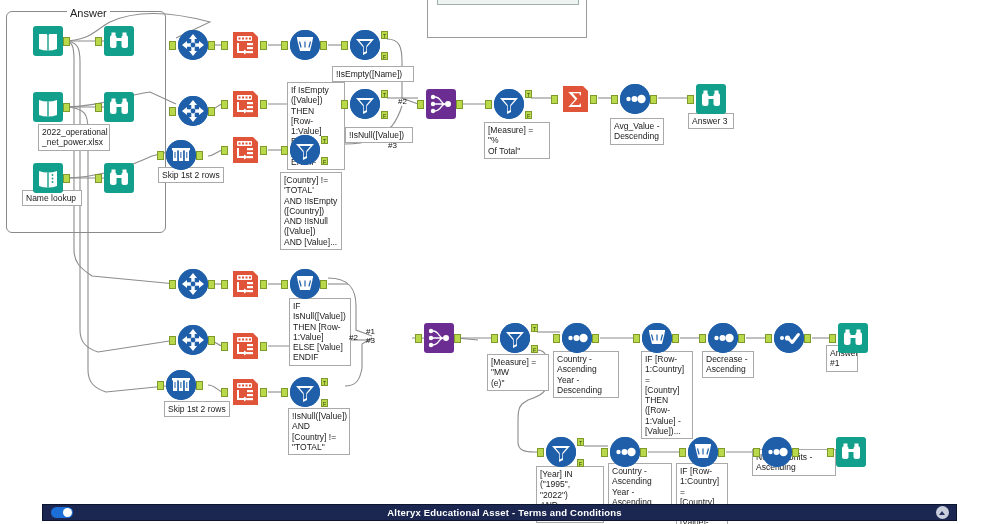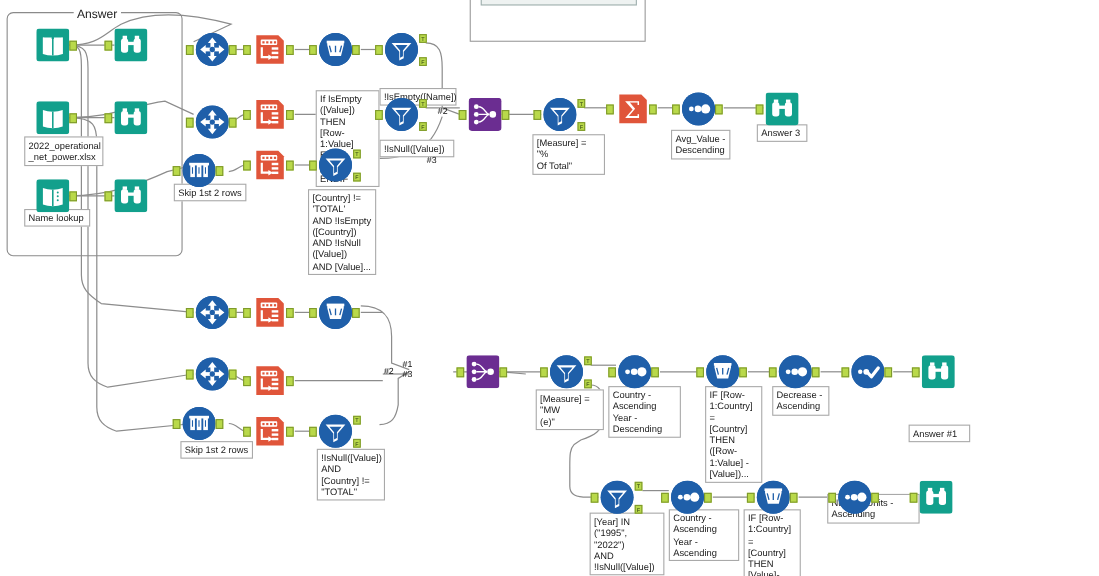--- a/index.html
+++ b/index.html
@@ -277,21 +277,21 @@
   <div class="tool sq" style="left:33px; top:92px;">
     <div class="glyph">
       <svg width="30" height="30" viewBox="0 0 30 30">
         <rect x="0" y="0" width="30" height="30" rx="3" fill="#12a08c"></rect>
         <path d="M6 8 q4 1.5 9 1.5 q5 0 9 -1.5 v15 q-4 1.5 -9 1.5 q-5 0 -9 -1.5 z" fill="#ffffff"></path>
         <path d="M15 9.5 v15" stroke="#12a08c" stroke-width="1.4"></path>
       </svg>
     </div>
     <div class="port out"></div>
   </div>
-  <div class="anno" style="left:22px; top:124px; width:72px;">2022_operational
+  <div class="anno" style="left:38px; top:124px; width:72px;">2022_operational
 _net_power.xlsx</div>
 
   <div class="tool sq" style="left:104px; top:92px;">
     <div class="glyph">
       <svg width="30" height="30" viewBox="0 0 30 30">
         <rect x="0" y="0" width="30" height="30" rx="3" fill="#12a08c"></rect>
         <rect x="6" y="9" width="6.5" height="13" rx="2.5" fill="#ffffff"></rect>
         <rect x="17.5" y="9" width="6.5" height="13" rx="2.5" fill="#ffffff"></rect>
         <rect x="12" y="12" width="6" height="3" fill="#ffffff"></rect>
         <rect x="7.5" y="6.5" width="4" height="3" fill="#ffffff"></rect>
@@ -388,21 +388,21 @@
       <svg width="30" height="30" viewBox="0 0 30 30">
         <circle cx="15" cy="15" r="15" fill="#1f5fa9"></circle>
         <path d="M6 9 h18 l-7 8 v6 l-4 2 v-8 z" fill="#ffffff"></path>
         <path d="M9.5 11 h11 l-4.2 5 v5.2 l-2.6 1.3 v-6.5 z" fill="#1f5fa9"></path>
       </svg>
     </div>
     <div class="port in"></div>
     <div class="port outT lbl">T</div>
     <div class="port outF lbl">F</div>
   </div>
-  <div class="anno" style="left:345px; top:66px; width:70px;margin-top:14px;">!IsEmpty([Name])</div>
+  <div class="anno" style="left:332px; top:66px; width:82px;">!IsEmpty([Name])</div>
 
   <div class="tool circle" style="left:178px; top:96px;">
     <div class="glyph">
       <svg width="30" height="30" viewBox="0 0 30 30">
         <circle cx="15" cy="15" r="15" fill="#1f5fa9"></circle>
         <path d="M15 4 l4 5 h-8 z M15 26 l4 -5 h-8 z M4 15 l5 -4 v8 z M26 15 l-5 -4 v8 z" fill="#ffffff"></path>
         <rect x="13.3" y="8" width="3.4" height="14" fill="#ffffff"></rect>
         <rect x="8" y="13.3" width="14" height="3.4" fill="#ffffff"></rect>
         <circle cx="15" cy="15" r="2.4" fill="#1f5fa9"></circle>
       </svg>
@@ -614,20 +614,25 @@
       <svg width="30" height="30" viewBox="0 0 30 30">
         <circle cx="15" cy="15" r="15" fill="#1f5fa9"></circle>
         <path d="M7.5 8 h15 v3 l-2.5 10 h-10 l-2.5 -10 z" fill="#ffffff"></path>
         <path d="M9.5 11.5 l1.6 6 M15 11.5 v6 M20.5 11.5 l-1.6 6" stroke="#1f5fa9" stroke-width="1.2"></path>
         <rect x="7" y="7" width="16" height="2.4" fill="#ffffff"></rect>
       </svg>
     </div>
     <div class="port in"></div>
     <div class="port out"></div>
   </div>
+  <div class="anno" style="left:289px; top:298px; width:62px;">IF IsNull([Value])
+THEN [Row-
+1:Value]
+ELSE [Value]
+ENDIF</div>
 
   <div class="tool circle" style="left:178px; top:325px;">
     <div class="glyph">
       <svg width="30" height="30" viewBox="0 0 30 30">
         <circle cx="15" cy="15" r="15" fill="#1f5fa9"></circle>
         <path d="M15 4 l4 5 h-8 z M15 26 l4 -5 h-8 z M4 15 l5 -4 v8 z M26 15 l-5 -4 v8 z" fill="#ffffff"></path>
         <rect x="13.3" y="8" width="3.4" height="14" fill="#ffffff"></rect>
         <rect x="8" y="13.3" width="14" height="3.4" fill="#ffffff"></rect>
         <circle cx="15" cy="15" r="2.4" fill="#1f5fa9"></circle>
       </svg>
@@ -812,21 +817,21 @@
         <rect x="0" y="0" width="30" height="30" rx="3" fill="#12a08c"></rect>
         <rect x="6" y="9" width="6.5" height="13" rx="2.5" fill="#ffffff"></rect>
         <rect x="17.5" y="9" width="6.5" height="13" rx="2.5" fill="#ffffff"></rect>
         <rect x="12" y="12" width="6" height="3" fill="#ffffff"></rect>
         <rect x="7.5" y="6.5" width="4" height="3" fill="#ffffff"></rect>
         <rect x="18.5" y="6.5" width="4" height="3" fill="#ffffff"></rect>
       </svg>
     </div>
     <div class="port in"></div>
   </div>
-  <div class="anno" style="left:826px; top:345px; width:56px;margin-top:41px;">Answer #1</div>
+  <div class="anno" style="left:826px; top:345px; width:32px;">Answer #1</div>
 
   <div class="tool circle" style="left:546px; top:437px;">
     <div class="glyph">
       <svg width="30" height="30" viewBox="0 0 30 30">
         <circle cx="15" cy="15" r="15" fill="#1f5fa9"></circle>
         <path d="M6 9 h18 l-7 8 v6 l-4 2 v-8 z" fill="#ffffff"></path>
         <path d="M9.5 11 h11 l-4.2 5 v5.2 l-2.6 1.3 v-6.5 z" fill="#1f5fa9"></path>
       </svg>
     </div>
     <div class="port in"></div>
@@ -895,14 +900,19 @@
         <rect x="6" y="9" width="6.5" height="13" rx="2.5" fill="#ffffff"></rect>
         <rect x="17.5" y="9" width="6.5" height="13" rx="2.5" fill="#ffffff"></rect>
         <rect x="12" y="12" width="6" height="3" fill="#ffffff"></rect>
         <rect x="7.5" y="6.5" width="4" height="3" fill="#ffffff"></rect>
         <rect x="18.5" y="6.5" width="4" height="3" fill="#ffffff"></rect>
       </svg>
     </div>
     <div class="port in"></div>
   </div>
 
+  <div id="statusbar">
+    <div class="sb-toggle"></div>
+    <div class="sb-text">Alteryx Educational Asset - Terms and Conditions</div>
+    <div class="sb-caret"></div>
+  </div>
 
 </div>
 
 </body></html>

